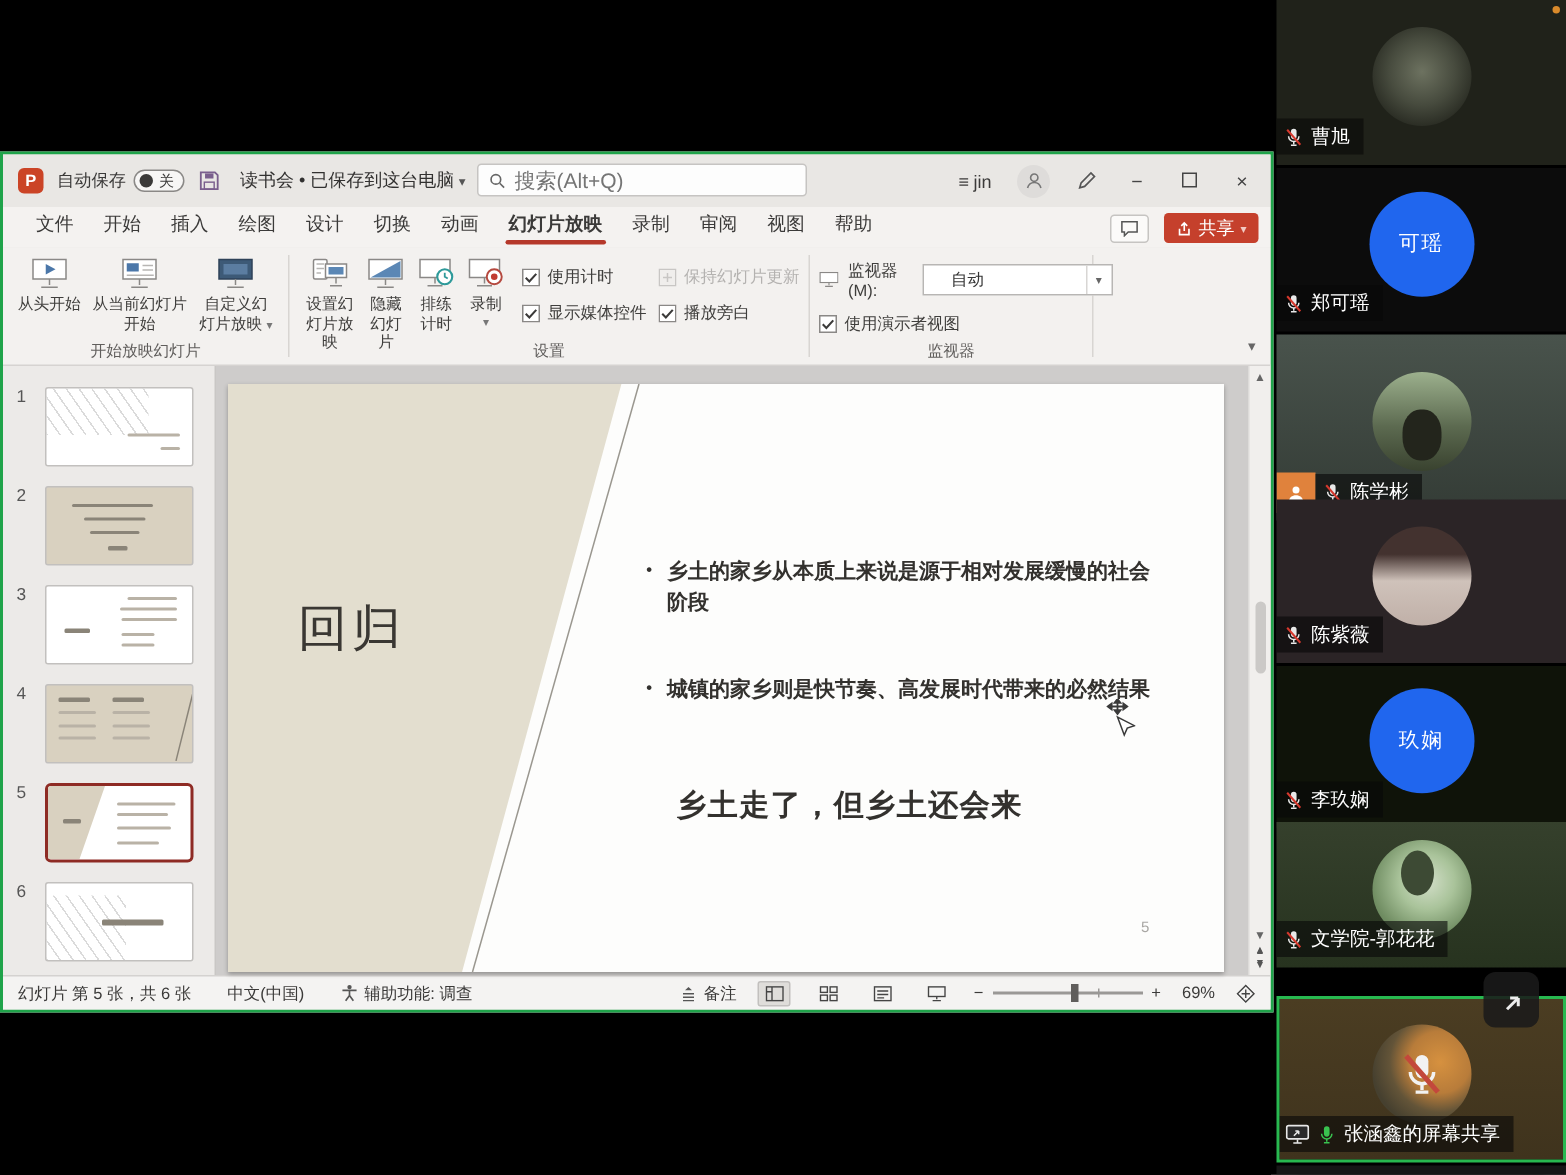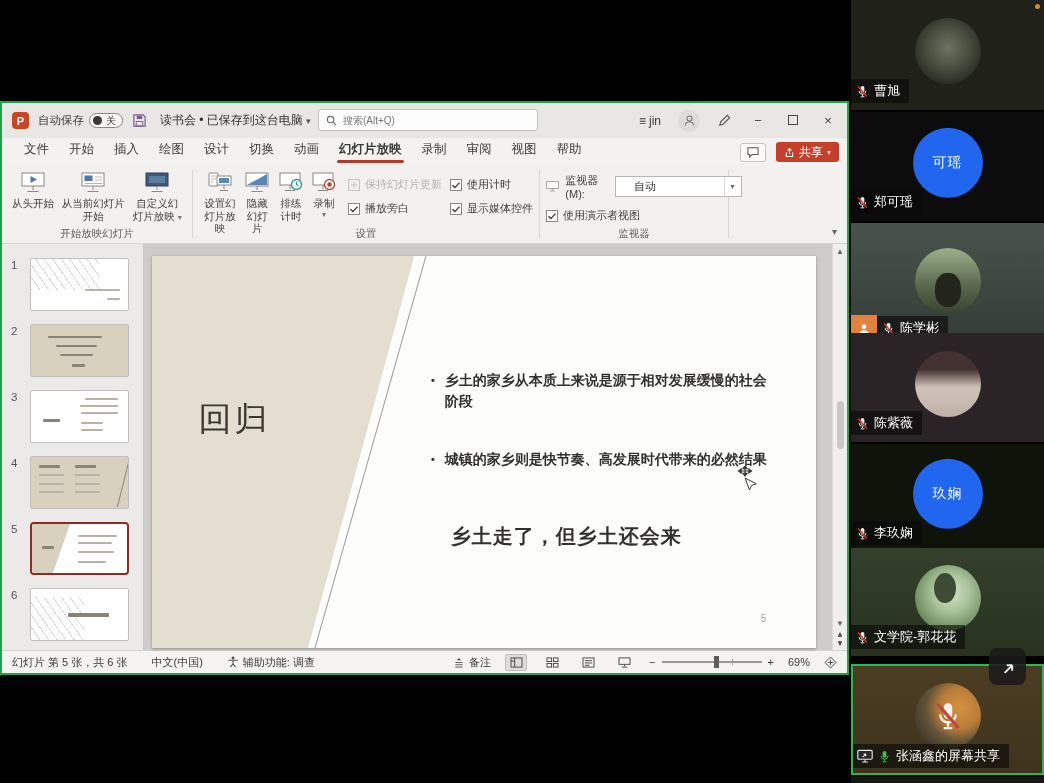--- a/index.html
+++ b/index.html
@@ -15,21 +15,21 @@
   
   .titlebar { height:35px; background:#e9e7e4; display:flex; align-items:center; padding:0 10px; gap:9px; position:relative; flex:0 0 auto; }
   .ppt-logo { width:17px; height:17px; border-radius:4px; background:#cb4426; color:#fff; font-size:11px; font-weight:bold; display:flex; align-items:center; justify-content:center; }
   .autosave { display:flex; align-items:center; gap:5px; font-size:11.5px; color:#3b3a39; }
   .toggle { width:34px; height:15px; border:1px solid #8a8886; border-radius:8px; background:#f7f6f5; display:flex; align-items:center; padding:0 3px; gap:4px; }
   .toggle .dot { width:9px; height:9px; border-radius:50%; background:#3b3a39; }
   .toggle .st { font-size:10px; color:#3b3a39; }
   .doc-title { font-size:12px; color:#323130; margin-left:4px; white-space:nowrap; }
   .doc-title .chev { font-size:9px; color:#555; margin-left:3px; }
   .searchbox { position:absolute; left:316px; top:6px; width:220px; height:22px; background:#fdfdfd; border:1px solid #c6c4c2; border-radius:3px; display:flex; align-items:center; padding:0 7px; gap:6px; }
-  .searchbox input { border:none; outline:none; background:transparent; font-size:10px; color:#555; width:160px; font-family:inherit; }
+  .searchbox input { border:none; outline:none; background:transparent; font-size:14px; color:#555; width:160px; font-family:inherit; }
   .tb-right { margin-left:auto; display:flex; align-items:center; gap:17px; }
   .userchip { font-size:12px; color:#3b3a39; display:flex; align-items:center; gap:3px; }
   .circ-ico { width:22px; height:22px; border-radius:50%; background:#dedcda; display:flex; align-items:center; justify-content:center; }
   .wbtn { font-size:13px; color:#444; width:18px; text-align:center; }
   .maxbox { width:10px; height:10px; border:1.3px solid #444; display:inline-block; }
 
   
   .menubar { height:27px; background:#f4f2f0; display:flex; align-items:flex-end; padding:0 8px 0 12px; flex:0 0 auto; }
   .tab { font-size:12.5px; color:#3b3a39; padding:4px 10px 7px; position:relative; white-space:nowrap; }
   .tab.active { font-weight:bold; }
@@ -111,21 +111,21 @@
   .a6 { background:radial-gradient(circle at 55% 42%, #d3dfc9 0%, #a9c39a 35%, #708d62 70%, #53704a 100%); }
   .a6::after { content:""; position:absolute; left:30%; top:12%; width:22px; height:30px; border-radius:50%; background:#3d4a34; }
   .a7 { width:78px; height:78px; background:radial-gradient(circle at 68% 38%, #d6913f 0%, #b87c3a 34%, #635438 55%, #46402f 75%); display:flex; align-items:center; justify-content:center; }
   .name-label { position:absolute; left:0; bottom:7px; background:rgba(8,8,8,.62); color:#fff; font-size:13px; display:flex; align-items:center; gap:4px; padding:3px 9px 3px 4px; }
   .host-badge { position:absolute; left:0; bottom:5px; width:26px; height:27px; background:#e0823c; display:flex; align-items:center; justify-content:center; }
   .t1 { top:0; height:110px; background:#20221a; }
   .t2 { top:112px; height:109px; background:#0c0c0c; }
   .t3 { top:223px; height:124px; background:linear-gradient(180deg,#49534c,#333b35); }
   .t4 { top:333px; height:109px; background:#2b2426; }
   .t5 { top:444px; height:108px; background:#0f1309; }
-  .t6 { top:548px; height:108px; background:linear-gradient(180deg,#35402c,#27331f); }
+  .t6 { top:548px; height:97px; background:linear-gradient(180deg,#35402c,#27331f); }
   .t7 { top:664px; height:111px; background:linear-gradient(180deg,#4b3d22,#3f331d); border:2px solid #28b850; }
   .t8 { top:777px; height:6px; background:#161616; }
   .popout { position:absolute; left:138px; top:648px; width:37px; height:37px; background:rgba(26,26,26,.88); border-radius:8px; display:flex; align-items:center; justify-content:center; z-index:5; }
   .notif-dot { position:absolute; left:1035px; top:4px; width:5px; height:5px; border-radius:50%; background:#d98a2b; }
 </style>
 </head>
 <body>
 
 <div class="screen">
 
@@ -266,50 +266,50 @@
           <div class="bigbtn" style="width:36px;">
             <svg width="26" height="24" viewBox="0 0 26 24">
                 <rect x="2" y="2" width="20" height="12" fill="#fff" stroke="#8a8886"></rect>
                 <path d="M12 14v4M7 19.5h10" stroke="#8a8886" fill="none"></path>
                 <circle cx="18.5" cy="13.5" r="5" fill="#fff" stroke="#b5493f" stroke-width="1.3"></circle>
                 <circle cx="18.5" cy="13.5" r="2.2" fill="#c13b31"></circle>
               </svg>
             <span class="blbl"><span>录制</span></span>
             <span class="dd">▾</span>
           </div>
+          <div class="cbcol" style="width:104px;">
+            <div class="cbrow">
+              <svg width="12" height="12" viewBox="0 0 12 12">
+                  <rect x="0.5" y="0.5" width="11" height="11" fill="#fff" stroke="#8a8886"></rect>
+                  <path d="M2.5 6.2l2.4 2.4 4.6-5" stroke="#3b3a39" stroke-width="1.4" fill="none"></path>
+                </svg>
+              <span>使用计时</span>
+            </div>
+            <div class="cbrow">
+              <svg width="12" height="12" viewBox="0 0 12 12">
+                  <rect x="0.5" y="0.5" width="11" height="11" fill="#fff" stroke="#8a8886"></rect>
+                  <path d="M2.5 6.2l2.4 2.4 4.6-5" stroke="#3b3a39" stroke-width="1.4" fill="none"></path>
+                </svg>
+              <span>显示媒体控件</span>
+            </div>
+          </div>
           <div class="cbcol" style="width:118px;">
             <div class="cbrow disabled">
               <svg width="12" height="12" viewBox="0 0 12 12">
                   <rect x="0.5" y="0.5" width="11" height="11" fill="#f0eeec" stroke="#c8c6c4"></rect>
                   <path d="M3 6h6M6 3v6" stroke="#c8c6c4"></path>
                 </svg>
               <span>保持幻灯片更新</span>
             </div>
             <div class="cbrow">
               <svg width="12" height="12" viewBox="0 0 12 12">
                   <rect x="0.5" y="0.5" width="11" height="11" fill="#fff" stroke="#8a8886"></rect>
                   <path d="M2.5 6.2l2.4 2.4 4.6-5" stroke="#3b3a39" stroke-width="1.4" fill="none"></path>
                 </svg>
               <span>播放旁白</span>
-            </div>
-          </div>
-          <div class="cbcol" style="width:104px;">
-            <div class="cbrow">
-              <svg width="12" height="12" viewBox="0 0 12 12">
-                  <rect x="0.5" y="0.5" width="11" height="11" fill="#fff" stroke="#8a8886"></rect>
-                  <path d="M2.5 6.2l2.4 2.4 4.6-5" stroke="#3b3a39" stroke-width="1.4" fill="none"></path>
-                </svg>
-              <span>使用计时</span>
-            </div>
-            <div class="cbrow">
-              <svg width="12" height="12" viewBox="0 0 12 12">
-                  <rect x="0.5" y="0.5" width="11" height="11" fill="#fff" stroke="#8a8886"></rect>
-                  <path d="M2.5 6.2l2.4 2.4 4.6-5" stroke="#3b3a39" stroke-width="1.4" fill="none"></path>
-                </svg>
-              <span>显示媒体控件</span>
             </div>
           </div>
           <div class="glabel">设置</div>
         </div>
         <div class="rsep"></div>
 
         <div class="rgroup" style="width:188px; flex-direction:column; gap:8px; padding-top:8px;">
           <div class="mon-row">
             <svg width="16" height="13" viewBox="0 0 18 15">
                 <rect x="1" y="1" width="16" height="9" fill="#fff" stroke="#8a8886"></rect>

